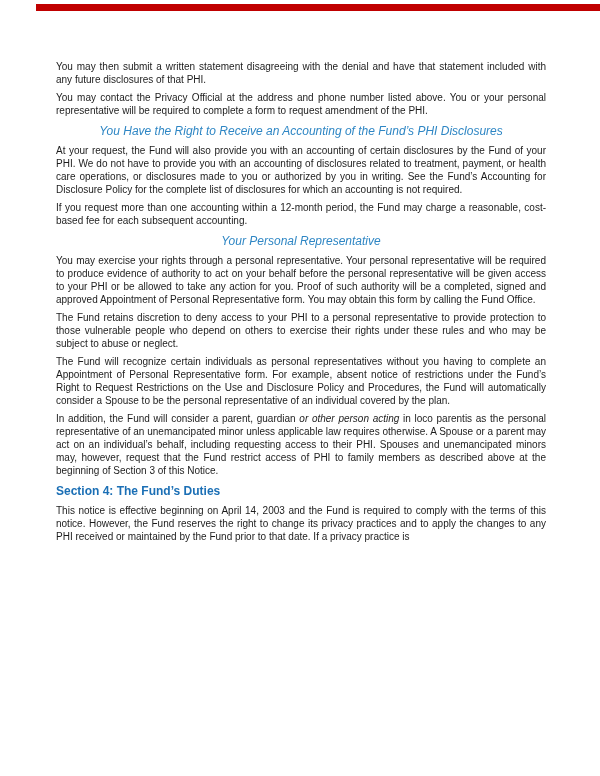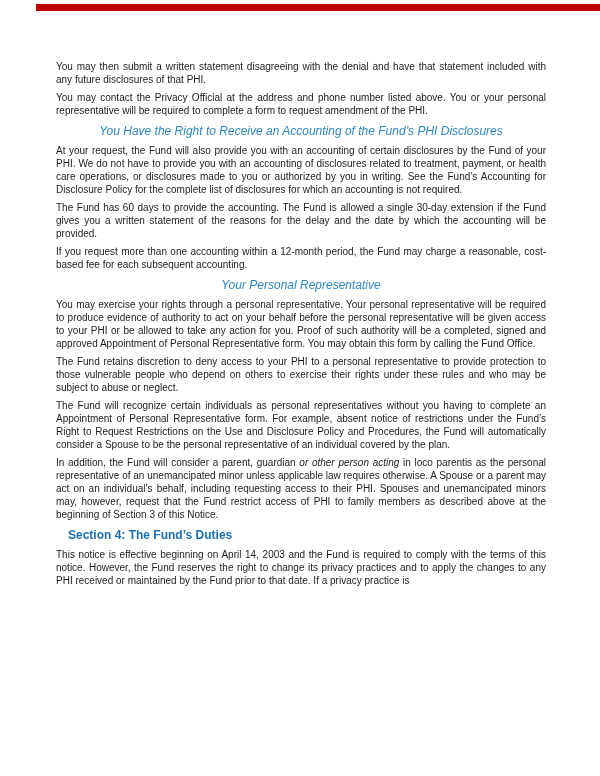--- a/index.html
+++ b/index.html
@@ -42,21 +42,21 @@
     font-size: 12px;
     line-height: 14px;
     margin: 7px 0 6px 0;
     text-align: center;
   }
   .section-heading {
     color: #1b6fb5;
     font-weight: bold;
     font-size: 12px;
     line-height: 14px;
-    margin: 7px 0 6px 12px;
+    margin: 7px 0 6px 0;
     text-align: left;
   }
   .footer {
     position: absolute;
     top: 781px;
     left: 0;
     width: 476px;
     text-align: center;
     font-size: 10px;
     color: #2a2a2a;
@@ -69,21 +69,20 @@
 
 <div class="accent-bar"></div>
 
 <div class="content">
   <p>You may then submit a written statement disagreeing with the denial and have that statement included with any future disclosures of that PHI.</p>
   <p>You may contact the Privacy Official at the address and phone number listed above. You or your personal representative will be required to complete a form to request amendment of the PHI.</p>
 
   <div class="subsection-heading">You Have the Right to Receive an Accounting of the Fund’s PHI Disclosures</div>
 
   <p>At your request, the Fund will also provide you with an accounting of certain disclosures by the Fund of your PHI. We do not have to provide you with an accounting of disclosures related to treatment, payment, or health care operations, or disclosures made to you or authorized by you in writing. See the Fund’s Accounting for Disclosure Policy for the complete list of disclosures for which an accounting is not required.</p>
-  <p>The Fund has 60 days to provide the accounting. The Fund is allowed a single 30-day extension if the Fund gives you a written statement of the reasons for the delay and the date by which the accounting will be provided.</p>
   <p>If you request more than one accounting within a 12-month period, the Fund may charge a reasonable, cost-based fee for each subsequent accounting.</p>
 
   <div class="subsection-heading">Your Personal Representative</div>
 
   <p>You may exercise your rights through a personal representative. Your personal representative will be required to produce evidence of authority to act on your behalf before the personal representative will be given access to your PHI or be allowed to take any action for you. Proof of such authority will be a completed, signed and approved Appointment of Personal Representative form. You may obtain this form by calling the Fund Office.</p>
   <p>The Fund retains discretion to deny access to your PHI to a personal representative to provide protection to those vulnerable people who depend on others to exercise their rights under these rules and who may be subject to abuse or neglect.</p>
   <p>The Fund will recognize certain individuals as personal representatives without you having to complete an Appointment of Personal Representative form. For example, absent notice of restrictions under the Fund’s Right to Request Restrictions on the Use and Disclosure Policy and Procedures, the Fund will automatically consider a Spouse to be the personal representative of an individual covered by the plan.</p>
 
   <p><span>In addition, the Fund will consider a parent, guardian </span><em>or other person acting</em><span> in loco parentis as the personal representative of an unemancipated minor unless applicable law requires otherwise. A Spouse or a parent may act on an individual’s behalf, including requesting access to their PHI. Spouses and unemancipated minors may, however, request that the Fund restrict access of PHI to family members as described above at the beginning of Section 3 of this Notice.</span></p>
 

